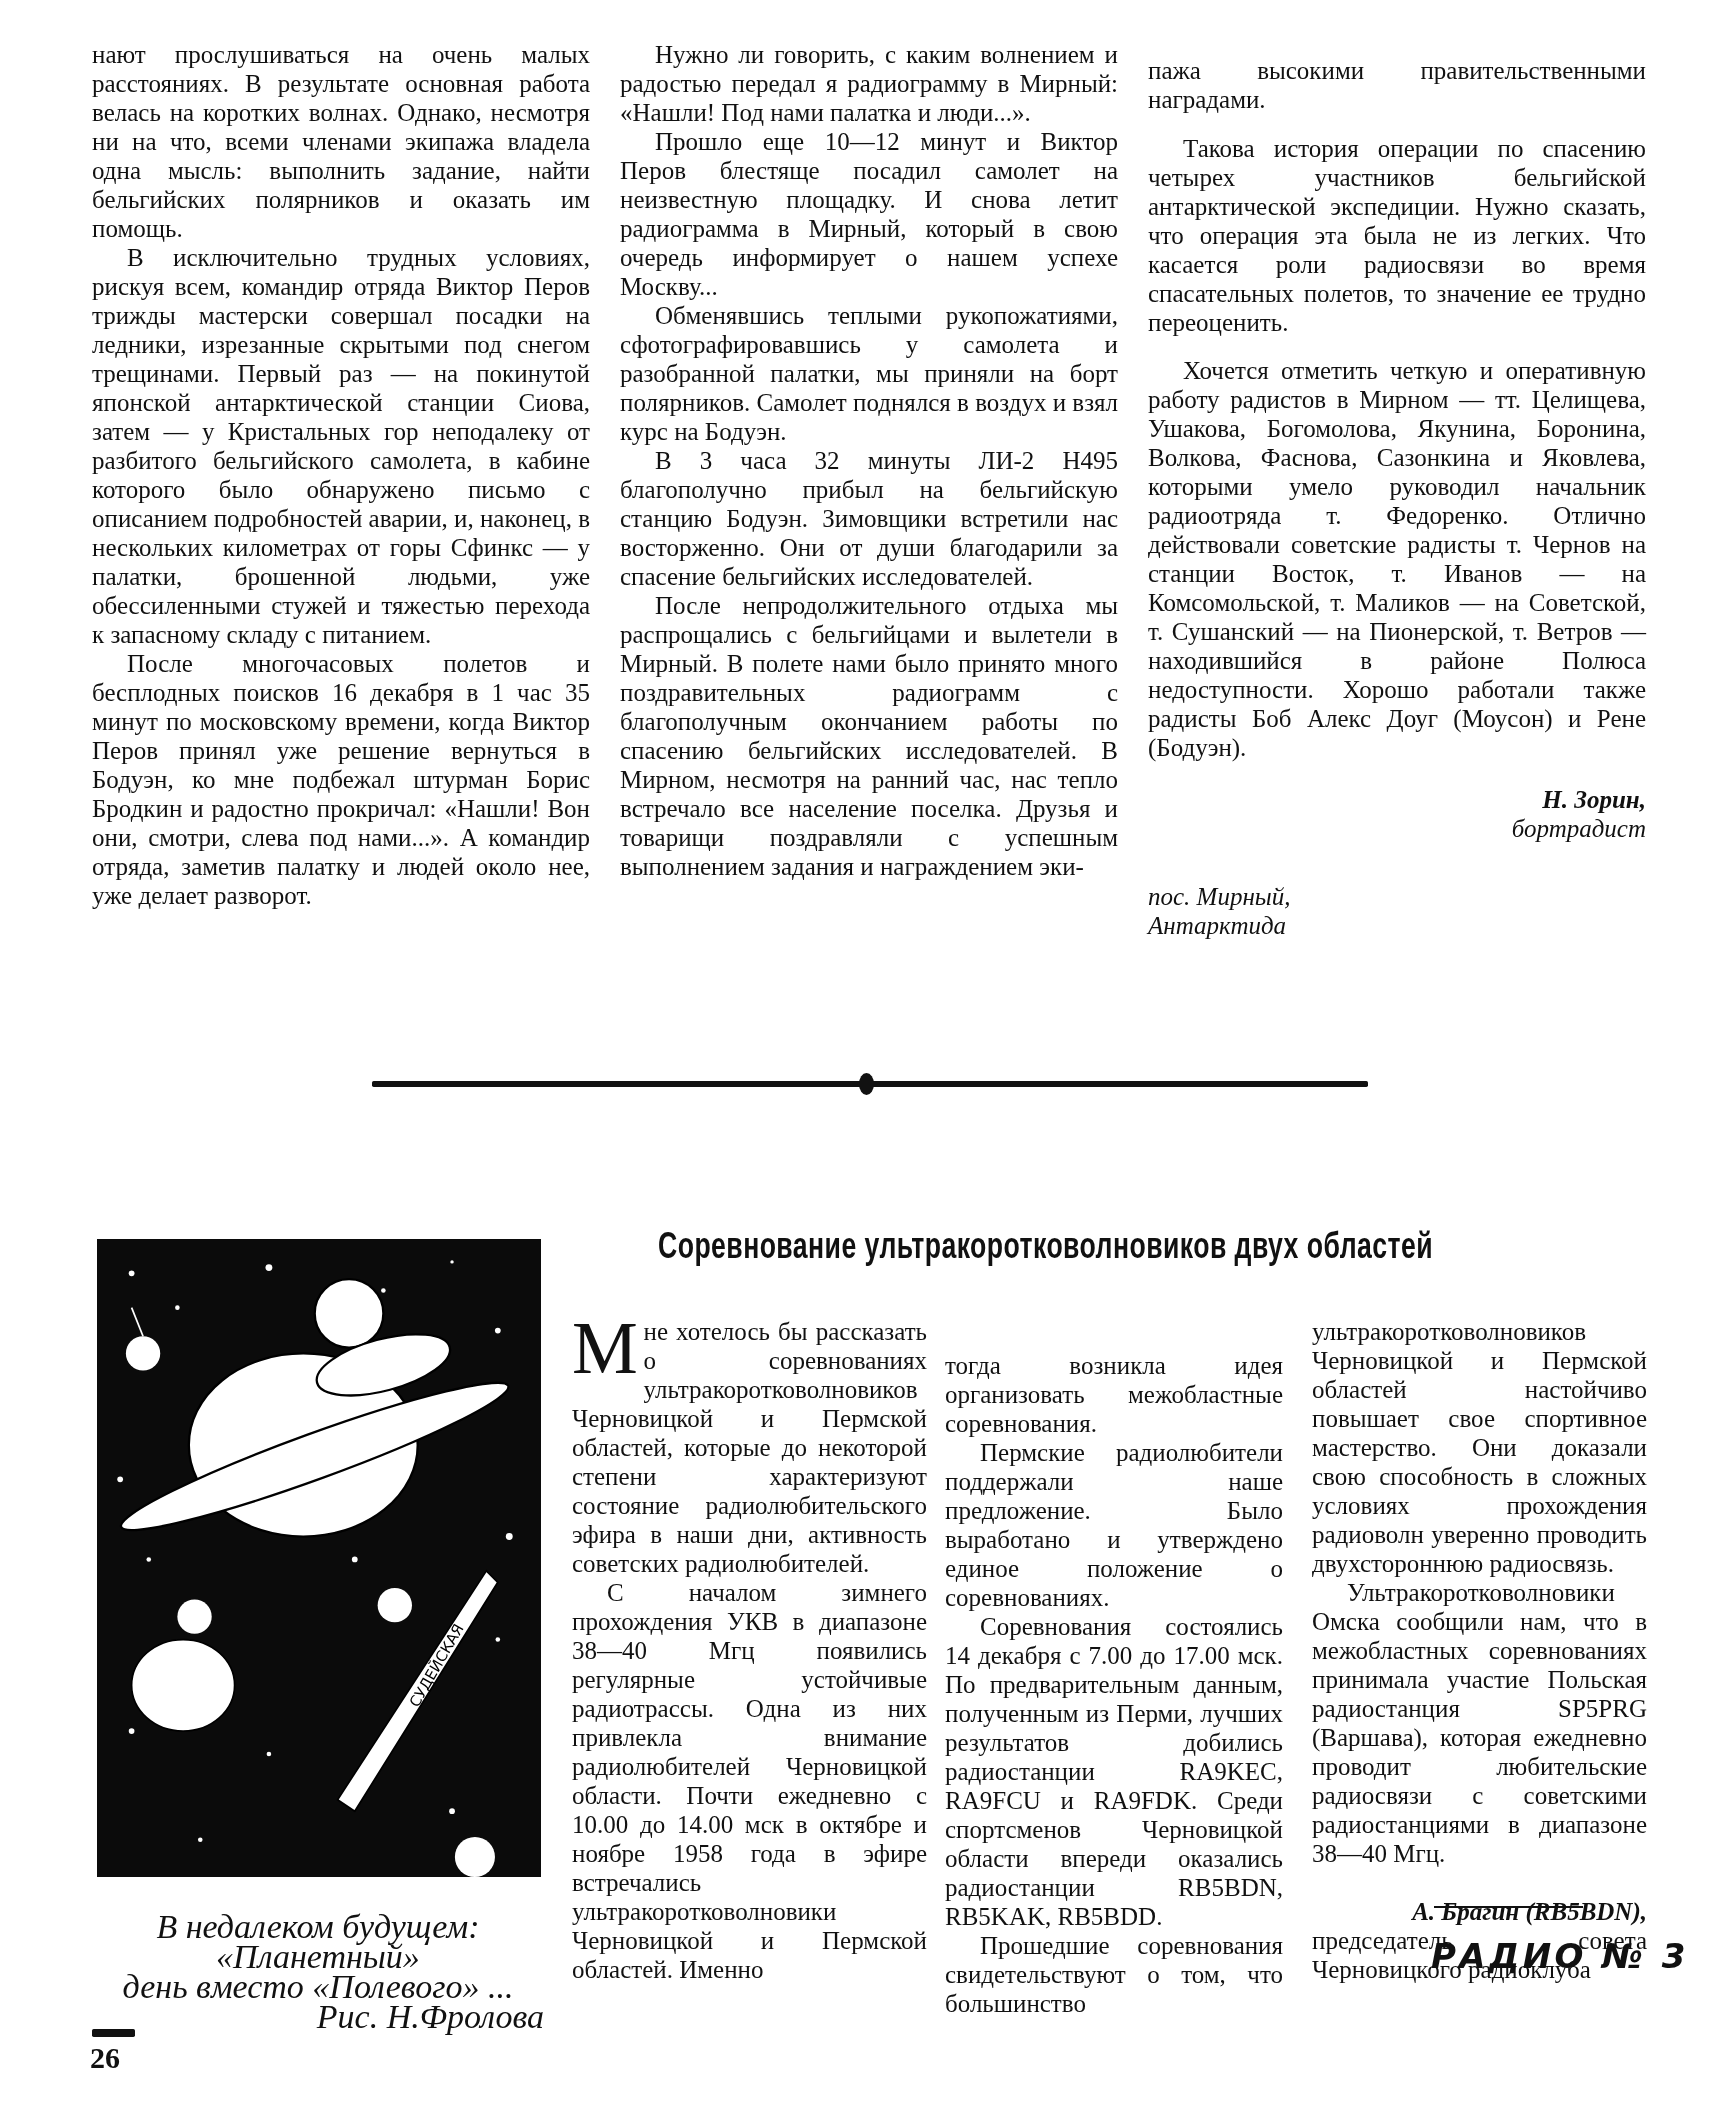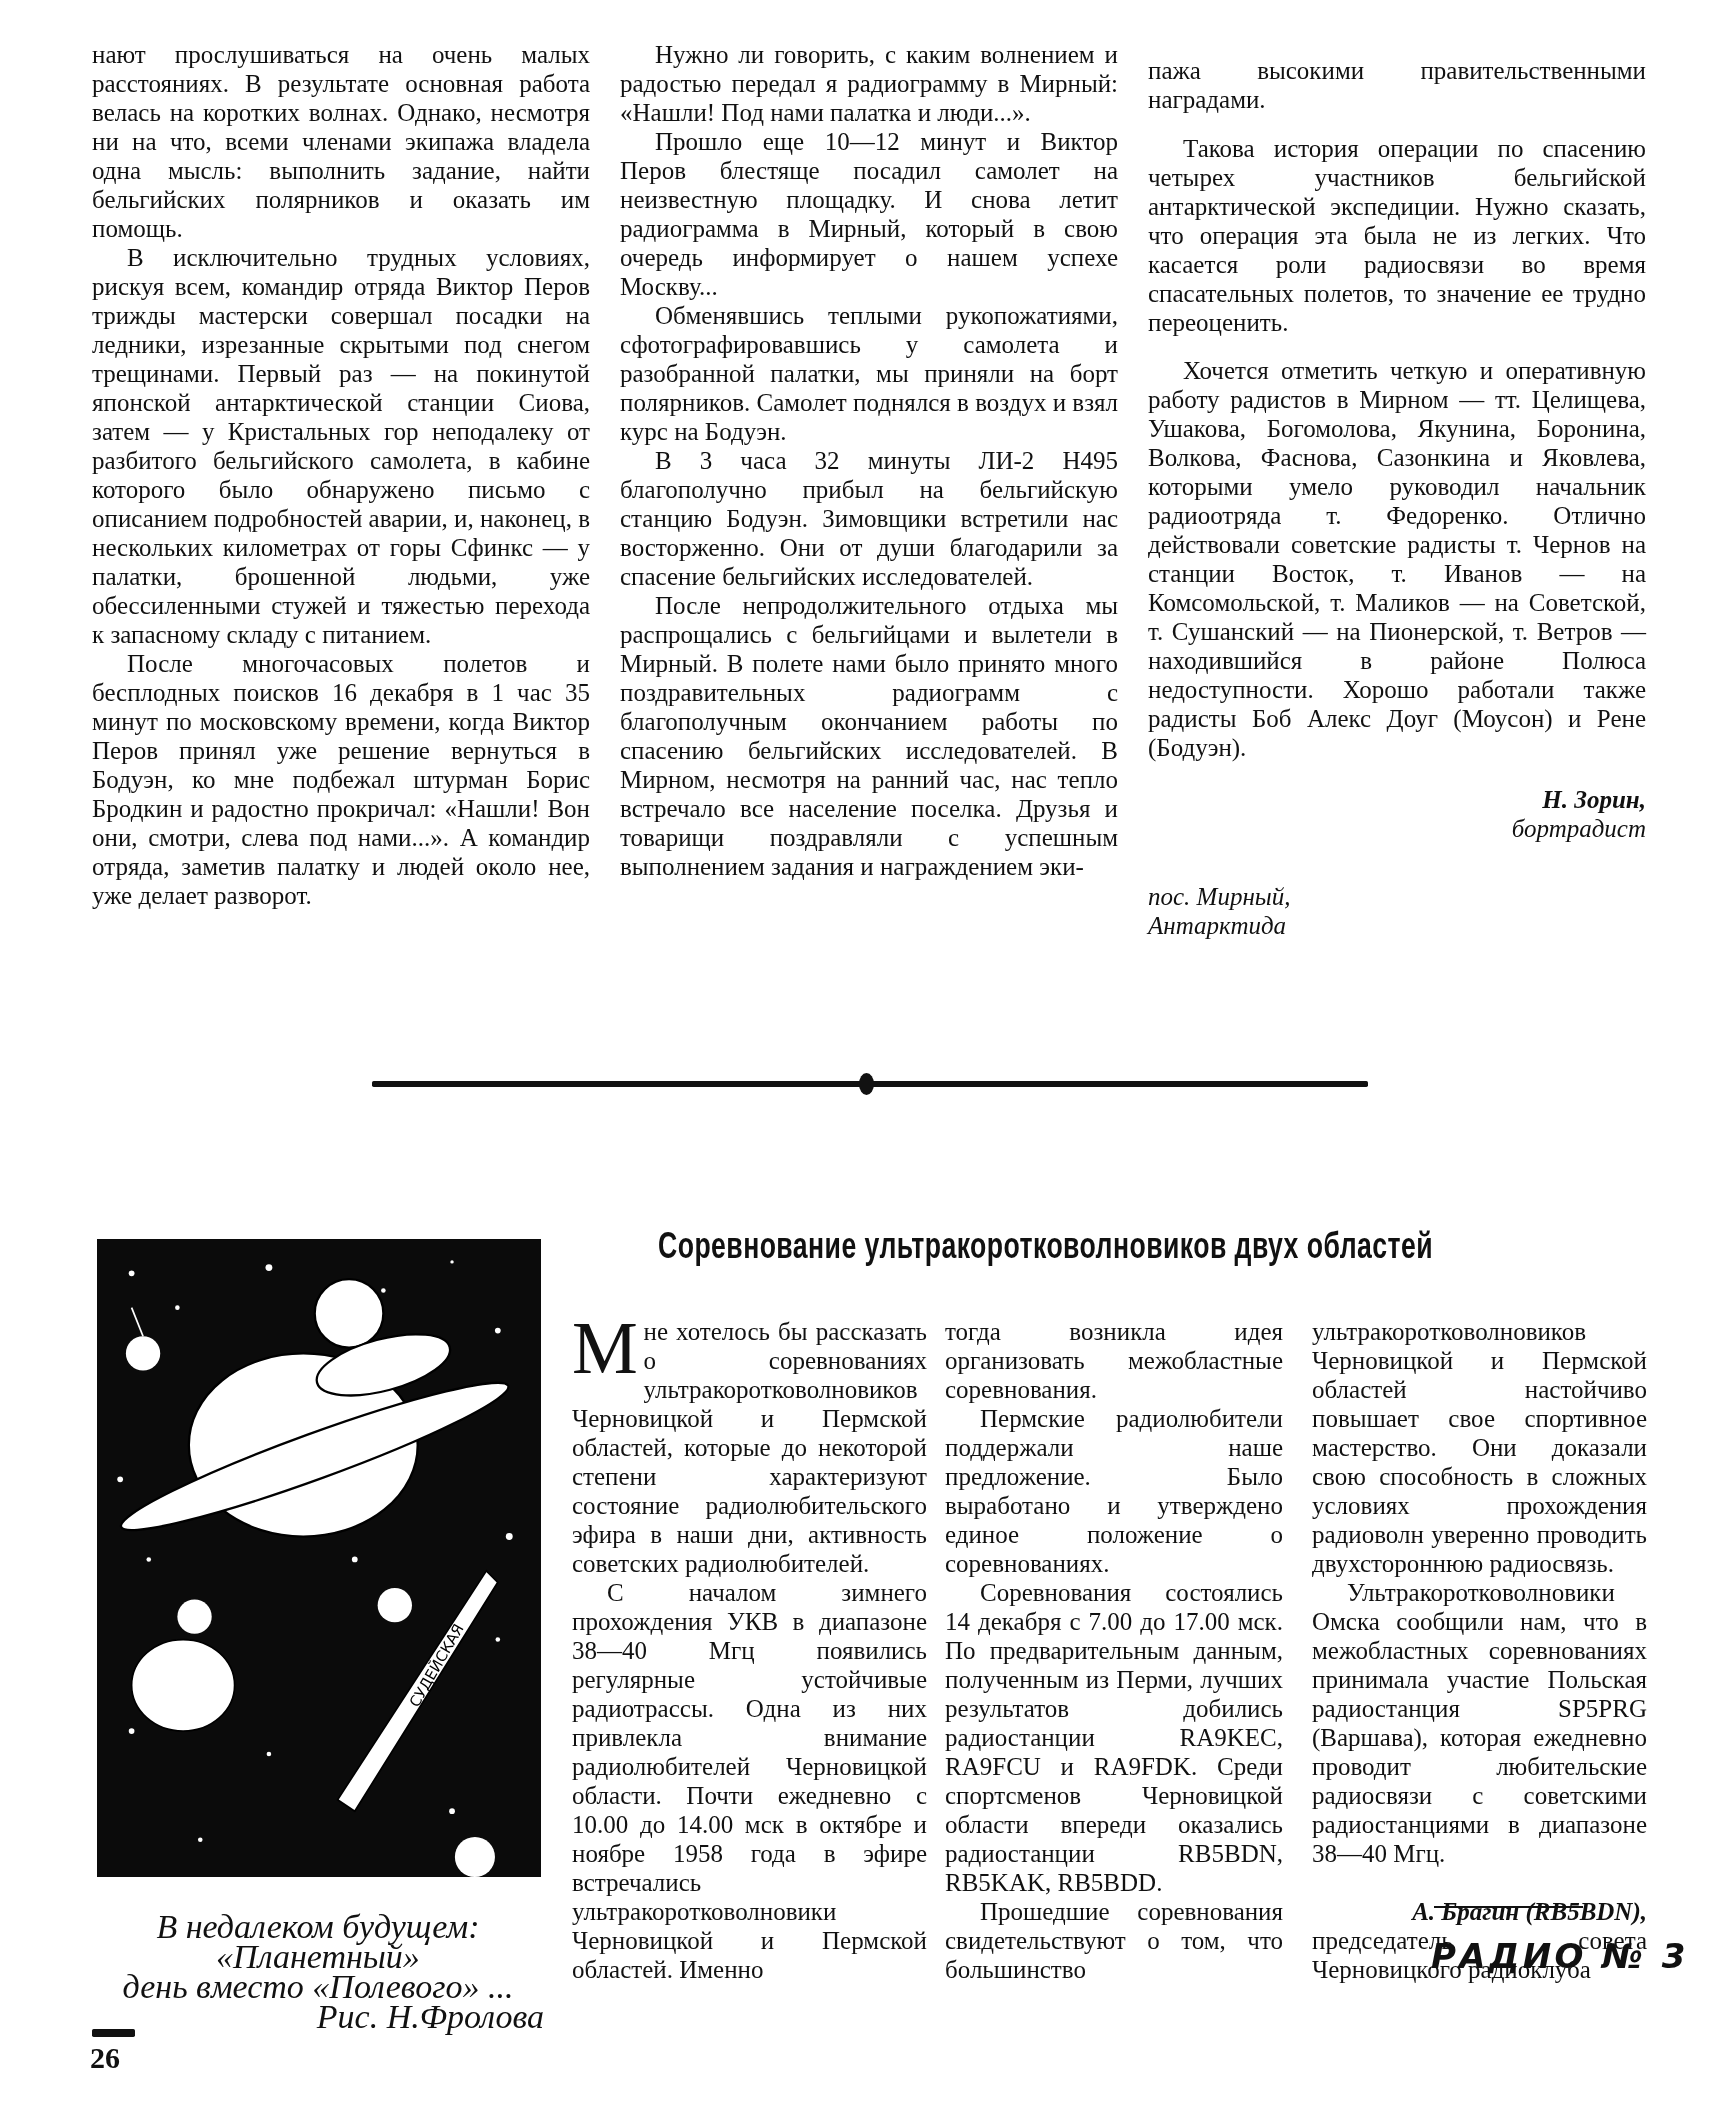--- a/index.html
+++ b/index.html
@@ -110,21 +110,21 @@
   <span>В недалеком будущем: «Планетный»</span><br>
   <span>день вместо «Полевого» ...</span>
   <span class="credit">Рис. Н.Фролова</span>
 </div>
 
 <div class="col" style="left:572px; top:1317px; width:355px;">
   <p class="noindent"><span class="dropcap">М</span><span>не хотелось бы рассказать о соревнованиях ультракоротковолновиков Черновицкой и Пермской областей, которые до некоторой степени характеризуют состояние радиолюбительского эфира в наши дни, активность советских радиолюбителей.</span></p>
   <p>С началом зимнего прохождения УКВ в диапазоне 38—40 Мгц появились регулярные устойчивые радиотрассы. Одна из них привлекла внимание радиолюбителей Черновицкой области. Почти ежедневно с 10.00 до 14.00 мск в октябре и ноябре 1958 года в эфире встречались ультракоротковолновики Черновицкой и Пермской областей. Именно</p>
 </div>
 
-<div class="col" style="left:945px; top:1317px; width:338px;">
+<div class="col" style="left:945px; top:1351px; width:338px;">
   <p class="noindent">тогда возникла идея организовать межобластные соревнования.</p>
   <p>Пермские радиолюбители поддержали наше предложение. Было выработано и утверждено единое положение о соревнованиях.</p>
   <p>Соревнования состоялись 14 декабря с 7.00 до 17.00 мск. По предварительным данным, полученным из Перми, лучших результатов добились радиостанции RA9KEC, RA9FCU и RA9FDK. Среди спортсменов Черновицкой области впереди оказались радиостанции RB5BDN, RB5KAK, RB5BDD.</p>
   <p>Прошедшие соревнования свидетельствуют о том, что большинство</p>
 </div>
 
 <div class="col" style="left:1312px; top:1317px; width:335px;">
   <p class="noindent">ультракоротковолновиков Черновицкой и Пермской областей настойчиво повышает свое спортивное мастерство. Они доказали свою способность в сложных условиях прохождения радиоволн уверенно проводить двухстороннюю радиосвязь.</p>
   <p>Ультракоротковолновики Омска сообщили нам, что в межобластных соревнованиях принимала участие Польская радиостанция SP5PRG (Варшава), которая ежедневно проводит любительские радиосвязи с советскими радиостанциями в диапазоне 38—40 Мгц.</p>
   <div class="sig" style="margin-top:29px;">

